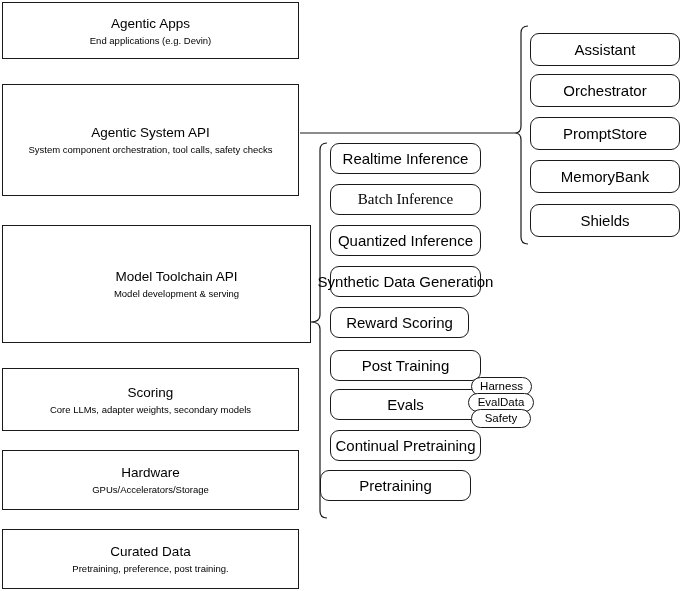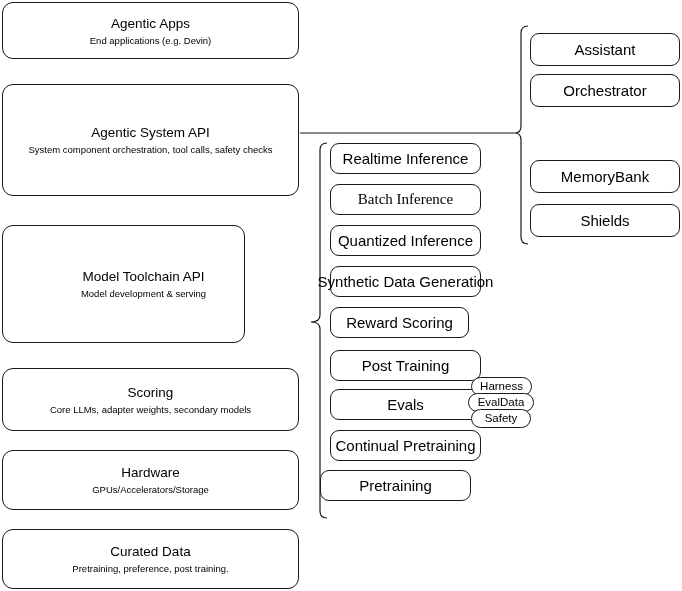--- a/index.html
+++ b/index.html
@@ -19,21 +19,21 @@
     position: absolute;
     left: 0; top: 0;
     width: 682px;
     height: 591px;
   }
   .box {
     position: absolute;
     box-sizing: border-box;
     background: #ffffff;
     border: 1.2px solid #1a1a1a;
-    border-radius: 11px;
+    border-radius: 0;
     display: flex;
     flex-direction: column;
     align-items: center;
     justify-content: center;
     text-align: center;
     z-index: 5;
   }
   .box .title {
     font-size: 13.5px;
     line-height: 17px;
@@ -100,21 +100,21 @@
   <div class="box" style="left:2px; top:2px; width:297px; height:57px;">
     <div class="title">Agentic Apps</div>
     <div class="subtitle">End applications (e.g. Devin)</div>
   </div>
 
   <div class="box" style="left:2px; top:84px; width:297px; height:112px;">
     <div class="title">Agentic System API</div>
     <div class="subtitle">System component orchestration, tool calls, safety checks</div>
   </div>
 
-  <div class="box" style="left:2px; top:225px; width:243px; height:118px;padding-left:40px;">
+  <div class="box" style="left:2px; top:225px; width:309px; height:118px;padding-left:40px;">
     <div class="title">Model Toolchain API</div>
     <div class="subtitle">Model development &amp; serving</div>
   </div>
 
   <div class="box" style="left:2px; top:368px; width:297px; height:63px;">
     <div class="title">Scoring</div>
     <div class="subtitle">Core LLMs, adapter weights, secondary models</div>
   </div>
 
   <div class="box" style="left:2px; top:450px; width:297px; height:60px;">
@@ -164,20 +164,23 @@
   <div class="pill" style="left:471px; top:409px; width:60px; height:19px;">
     <span>Safety</span>
   </div>
 
   <div class="box right-box" style="left:530px; top:33px; width:150px; height:33px;">
     <div class="title">Assistant</div>
   </div>
   <div class="box right-box" style="left:530px; top:74px; width:150px; height:33px;">
     <div class="title">Orchestrator</div>
   </div>
+  <div class="box right-box" style="left:530px; top:117px; width:150px; height:33px;">
+    <div class="title">PromptStore</div>
+  </div>
   <div class="box right-box" style="left:530px; top:160px; width:150px; height:33px;">
     <div class="title">MemoryBank</div>
   </div>
   <div class="box right-box" style="left:530px; top:204px; width:150px; height:33px;">
     <div class="title">Shields</div>
   </div>
 
 </div>
 
 </body></html>

